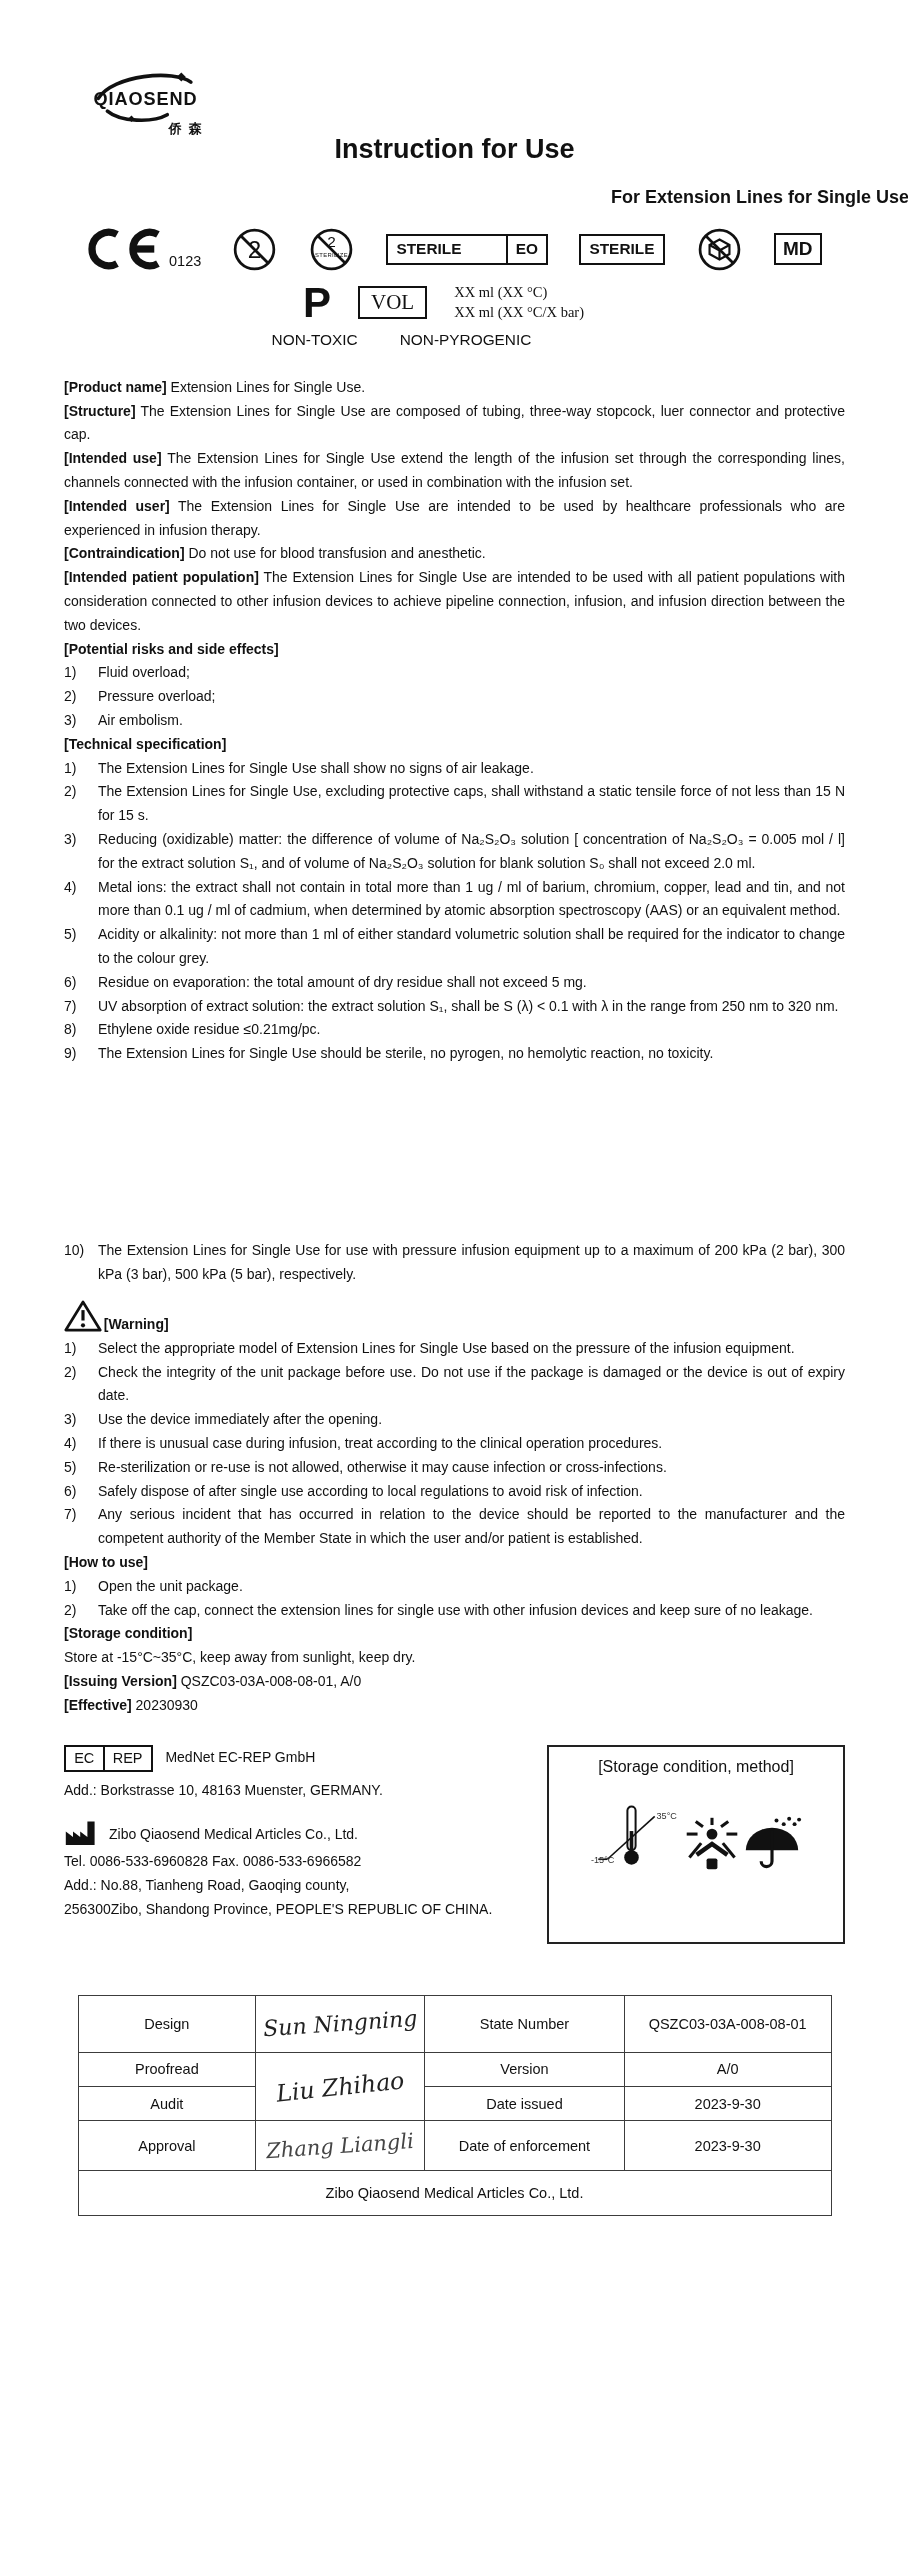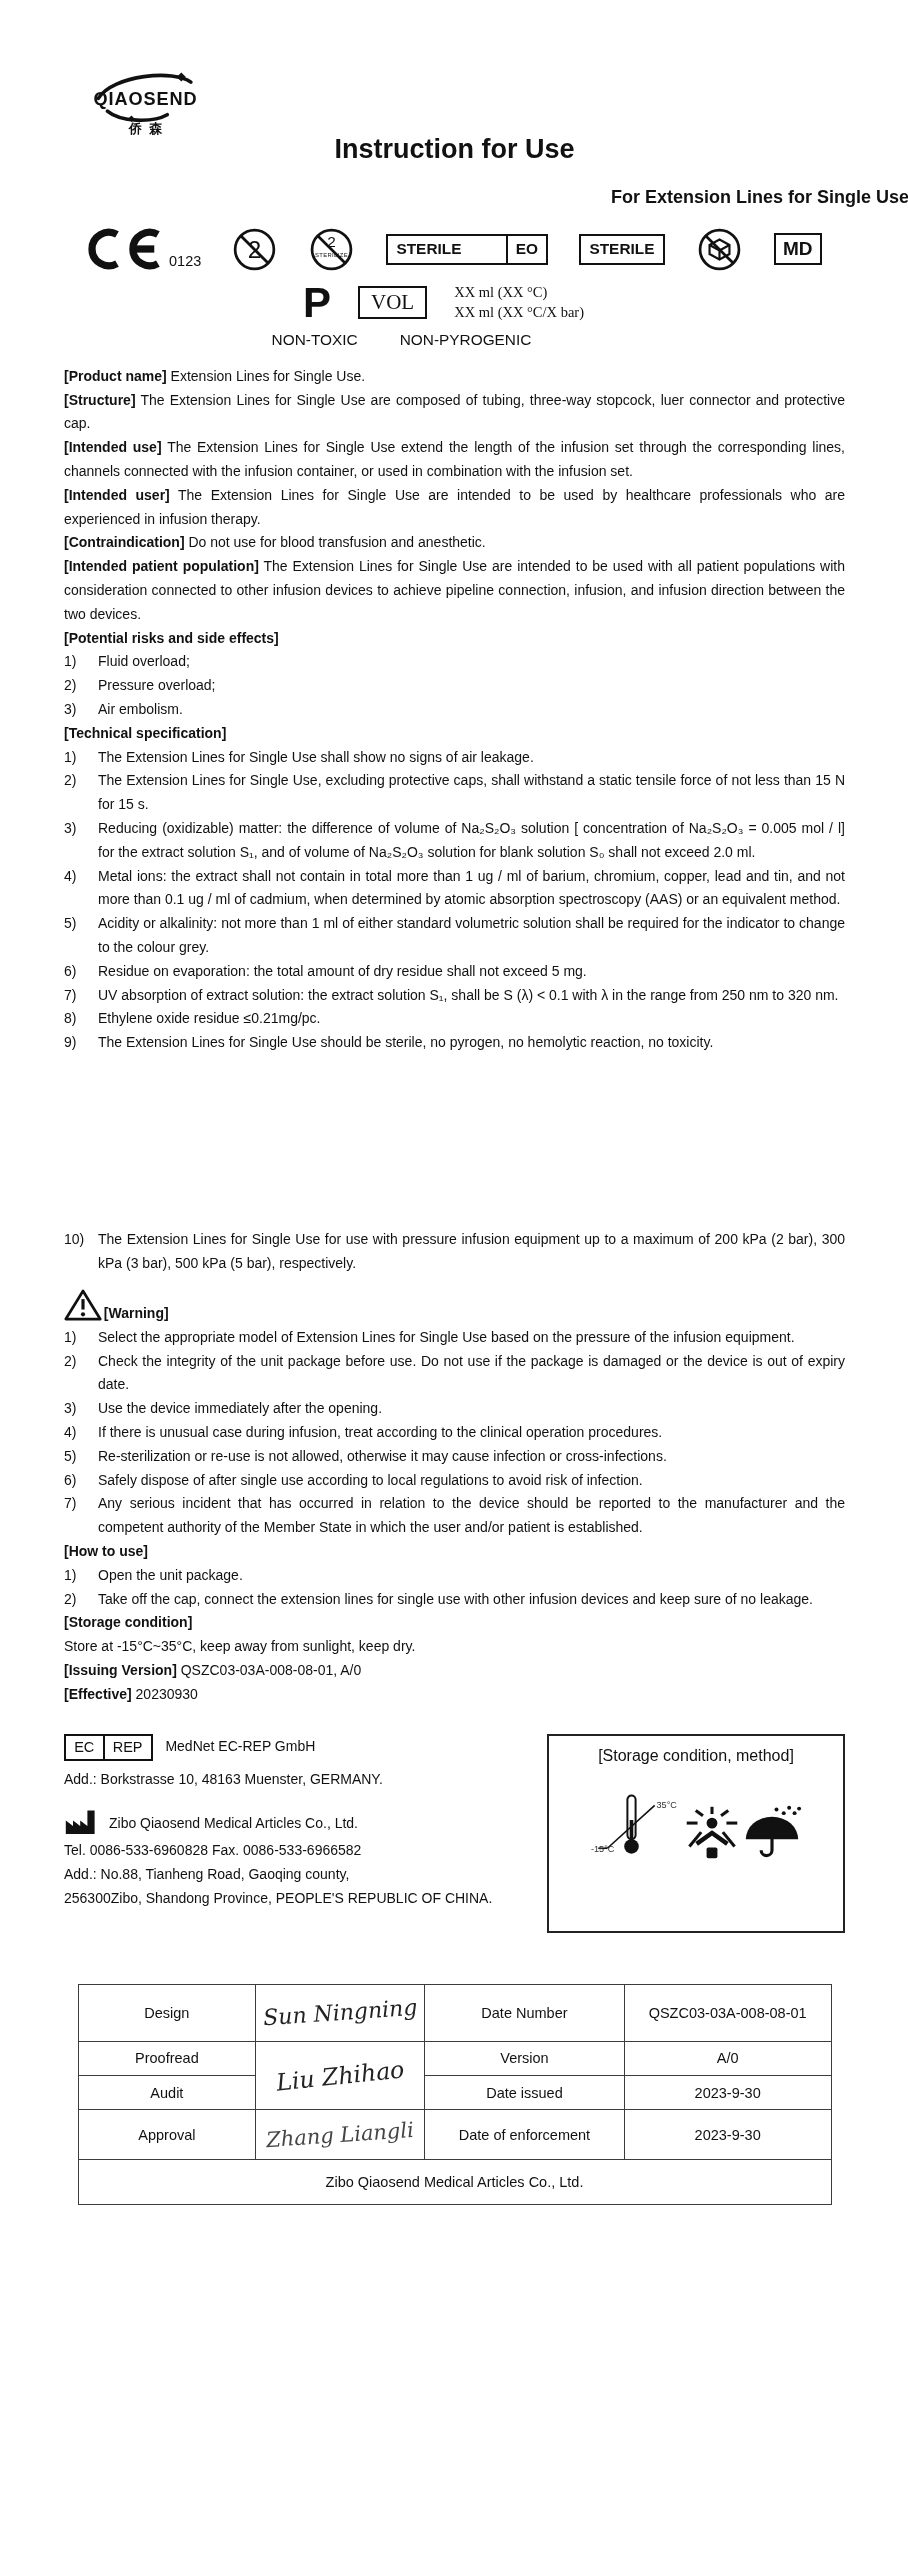--- a/index.html
+++ b/index.html
@@ -1,20 +1,20 @@
 <!DOCTYPE html>
 <html style="font-size:14.5px"><head>
 <meta charset="utf-8">
 <style>
   html,body{margin:0;padding:0;background:#fff;}
   .page{width:909px;min-height:2576px;background:#fff;color:#111;
         font-family:"Liberation Sans","DejaVu Sans",sans-serif;position:relative;overflow:hidden;}
   
   .header{position:relative;height:220px;}
-  .logo{position:absolute;left:82px;top:71px;width:127px;text-align:center;}
+  .logo{position:absolute;left:82px;top:71px;width:127px;text-align:right;}
   .logo-cjk{font-weight:bold;font-size:13px;letter-spacing:7.3px;margin-top:-3.6px;padding-left:7.3px;}
   .doc-title{position:absolute;top:134px;left:0;width:100%;text-align:center;
              font-size:27px;font-weight:bold;}
   .doc-subtitle{position:absolute;top:187px;left:0;width:100%;text-align:right;
                 font-size:18px;font-weight:bold;}
   
   .sym-row1{display:flex;justify-content:center;align-items:center;gap:31px;margin-top:5.5px;}
   .ce{display:flex;align-items:flex-end;}
   .ce-num{font-size:14.5px;line-height:1;padding-bottom:1.8px;margin-left:1.8px;}
   .badge{display:inline-flex;align-items:center;border:2.7px solid #111;
@@ -24,21 +24,21 @@
   .md-badge{border:2.7px solid #111;font-weight:bold;font-size:19px;padding:2.7px 7.3px;}
   .sym-row2{display:flex;justify-content:center;align-items:center;gap:27px;
             margin-top:9px;transform:translateX(-11px);}
   .p-symbol{font-size:42px;font-weight:bold;line-height:1;}
   .vol-badge{border:2.7px solid #111;font-family:"Liberation Serif","DejaVu Serif",serif;
              font-size:21px;padding:1.8px 11px;text-align:right;}
   .vol-text{font-family:"Liberation Serif","DejaVu Serif",serif;font-size:14.5px;line-height:1.35;}
   .sym-row3{display:flex;justify-content:center;gap:42px;margin-top:7.3px;font-size:15.4px;
             transform:translateX(-53px);}
   
-  .content{padding:0 64px;margin-top:16px;}
+  .content{padding:0 64px;margin-top:27px;}
   .para{font-size:14px;line-height:1.7;margin:0;text-align:justify;}
   .para b{font-weight:bold;}
   .li{display:flex;font-size:14px;line-height:1.7;}
   .num{width:34px;flex:none;}
   .li-text{flex:1;text-align:justify;}
   .page-break{height:173px;}
   .warn-head{display:flex;align-items:flex-end;gap:1.8px;margin:12.7px 0 3.6px;}
   .warn-head b{font-size:14px;line-height:1.2;}
   
   .footer-cols{display:flex;margin-top:27px;align-items:flex-start;}
@@ -318,21 +318,21 @@
     <colgroup>
         <col style="width:178px">
         <col style="width:169px">
         <col style="width:200px">
         <col style="width:207px">
       </colgroup>
     <tbody>
         <tr>
       <td style="height:53px">Design</td>
       <td><span class="sig sig-1">Sun Ningning</span></td>
-      <td>Date Number</td>
+      <td>State Number</td>
       <td>QSZC03-03A-008-08-01</td>
     </tr>
     <tr>
       <td style="height:29px">Proofread</td>
       <td rowspan="2"><span class="sig sig-2">Liu Zhihao</span></td>
       <td>Version</td>
       <td>A/0</td>
     </tr>
     <tr>
       <td style="height:30px">Audit</td>

